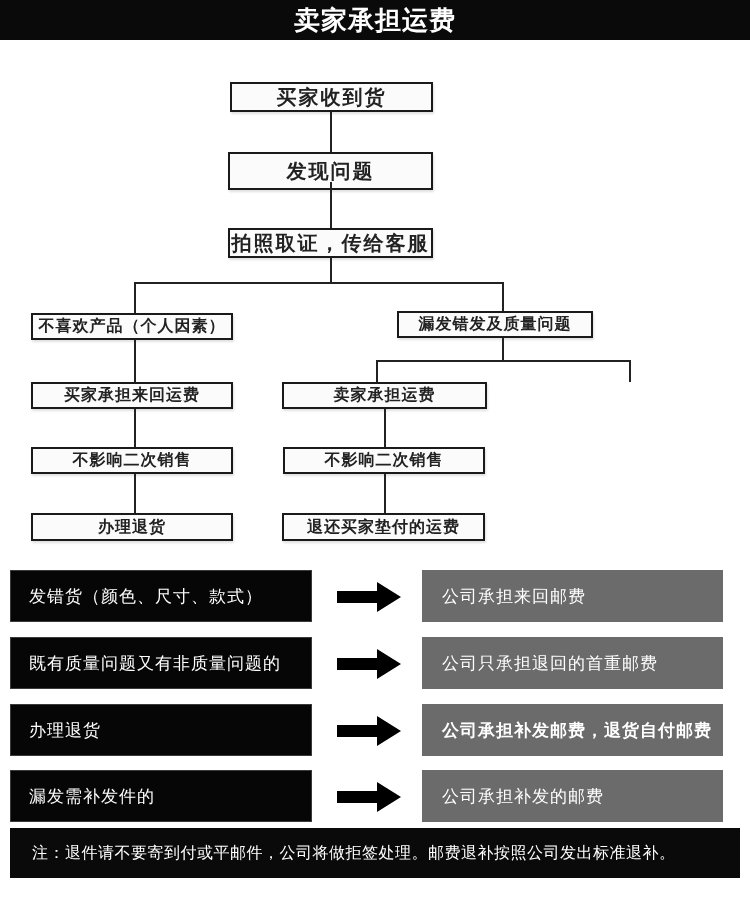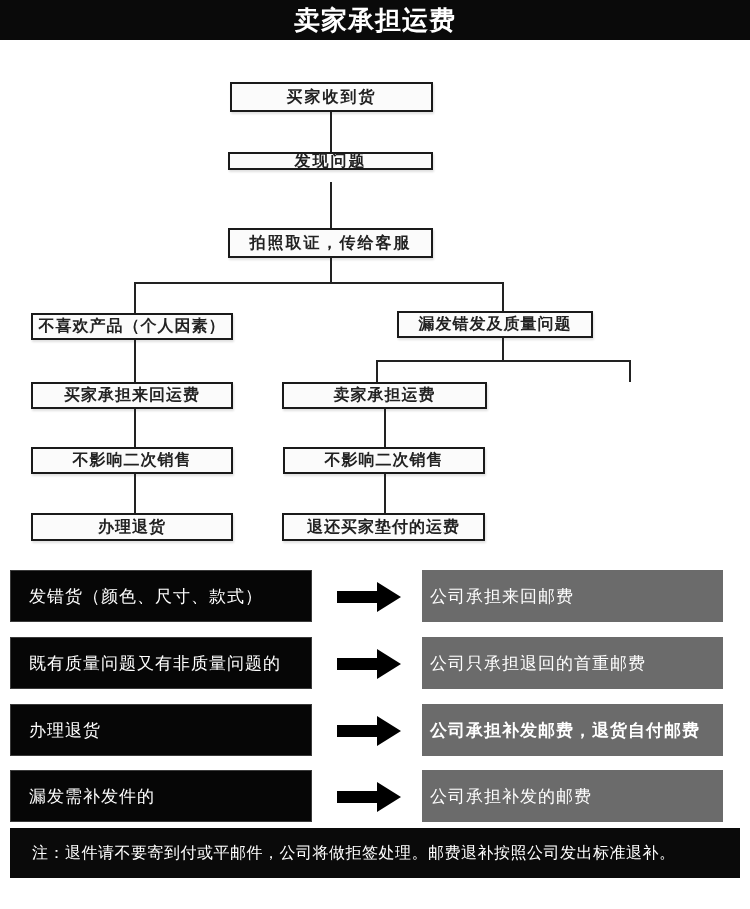--- a/index.html
+++ b/index.html
@@ -27,21 +27,21 @@
     letter-spacing: 1px;
   }
   
   .fbox {
     position: absolute;
     background: #fbfbfb;
     border: 2px solid #1a1a1a;
     display: flex; align-items: center; justify-content: center;
     font-weight: bold;
     color: #222222;
-    font-size: 16px;
+    font-size: 20px;
     letter-spacing: 2px;
     box-shadow: 1px 2px 2px rgba(0,0,0,0.12);
     white-space: nowrap;
   }
   .fbox.small { font-size: 16px; letter-spacing: 1px; }
   
   .vline, .hline {
     position: absolute;
     background: #222222;
   }
@@ -60,21 +60,21 @@
     letter-spacing: 1px;
     white-space: nowrap;
   }
   .result-box {
     position: absolute;
     left: 422px; width: 301px; height: 52px;
     background: #6b6b6b;
     color: #ffffff;
     font-size: 17px;
     display: flex; align-items: center;
-    padding-left: 8px;
+    padding-left: 20px;
     letter-spacing: 1px;
     white-space: nowrap;
   }
   .arrow {
     position: absolute;
     left: 337px; width: 64px; height: 30px;
   }
   .arrow svg { display: block; width: 64px; height: 30px; }
   
   .note {
@@ -95,21 +95,21 @@
 
 <div class="page">
 
   <div class="banner">
     <h1>卖家承担运费</h1>
   </div>
 
   <div class="fbox" style="left:230px; top:82px; width:203px; height:30px;">买家收到货</div>
   <div class="vline" style="left:330px; top:112px; height:40px;"></div>
 
-  <div class="fbox" style="left:228px; top:152px; width:205px; height:18px;">发现问题</div>
+  <div class="fbox" style="left:228px; top:152px; width:205px; height:38px;">发现问题</div>
   <div class="vline" style="left:330px; top:182px; height:46px;"></div>
 
   <div class="fbox" style="left:228px; top:228px; width:205px; height:30px;">拍照取证，传给客服</div>
 
   <div class="vline" style="left:330px; top:258px; height:24px;"></div>
   <div class="hline" style="left:134px; top:282px; width:370px;"></div>
   <div class="vline" style="left:134px; top:282px; height:31px;"></div>
   <div class="vline" style="left:502px; top:282px; height:29px;"></div>
 
   <div class="fbox small" style="left:31px; top:313px; width:202px; height:27px;">不喜欢产品（个人因素）</div>

